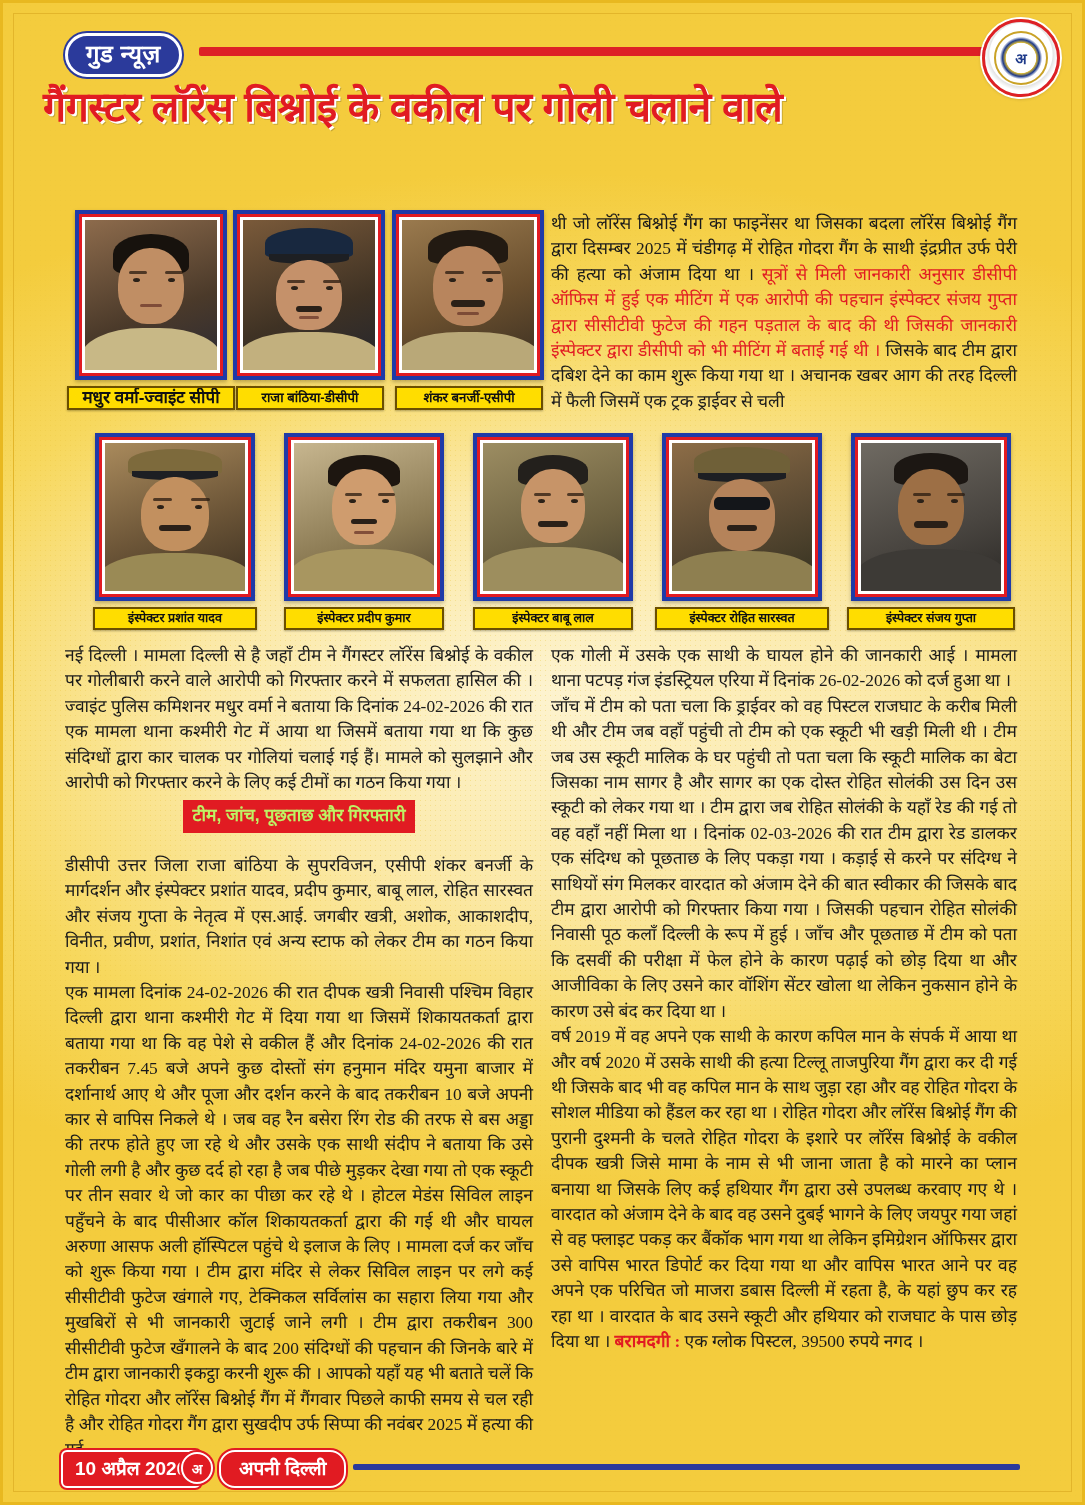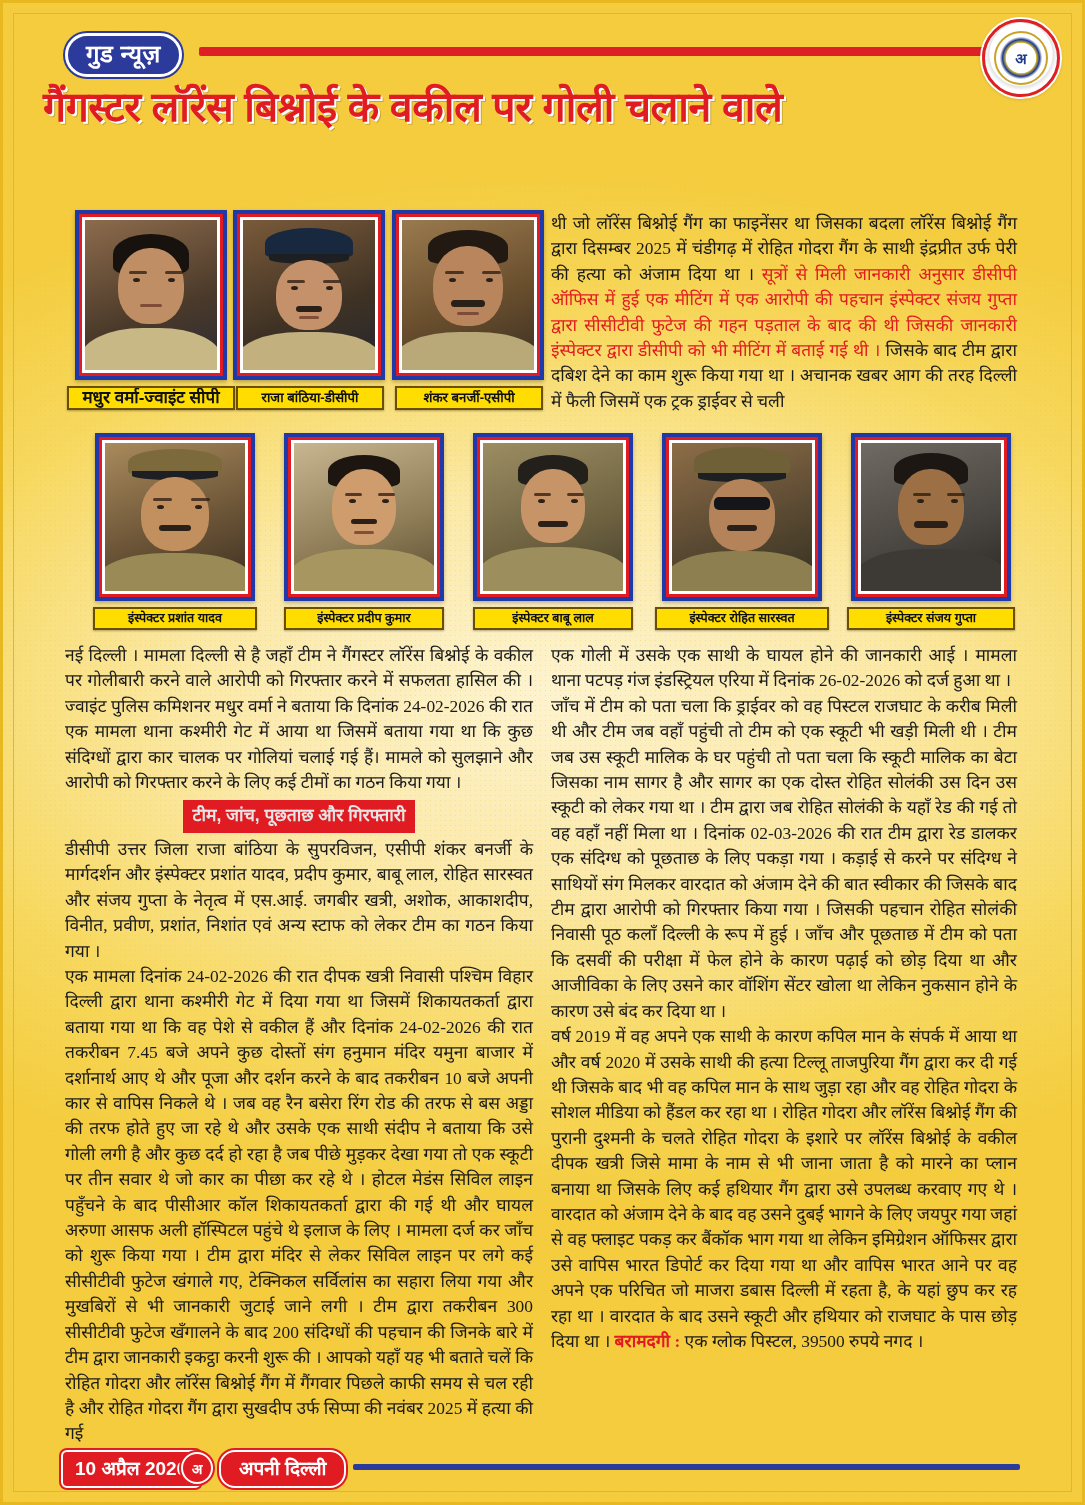--- a/index.html
+++ b/index.html
@@ -124,22 +124,22 @@
     font-family:"Liberation Serif","DejaVu Serif",serif;
   }
   .col p{margin:0;}
   .byline{
     text-align:center;font-weight:bold;font-size:17.5px;
     font-family:"Liberation Sans","DejaVu Sans",sans-serif;
     margin-bottom:3px;color:#111;
   }
   .redtext{color:#e11b22;}
   .subhead{
-    display:block;margin:5px auto 4px;
-    background:#e11b22;color:#e5e5e5;
+    display:block;margin:5px auto 20px;
+    background:#e11b22;color:#bef264;
     font-family:"Liberation Sans","DejaVu Sans",sans-serif;
     font-weight:bold;font-size:17.5px;
     text-align:right;padding:3px 10px 4px;
     width:fit-content;
   }
   b.redlabel{color:#e11b22;font-weight:bold;}
 
   
   #mugshot{
     position:absolute;right:42px;bottom:108px;width:148px;height:178px;

